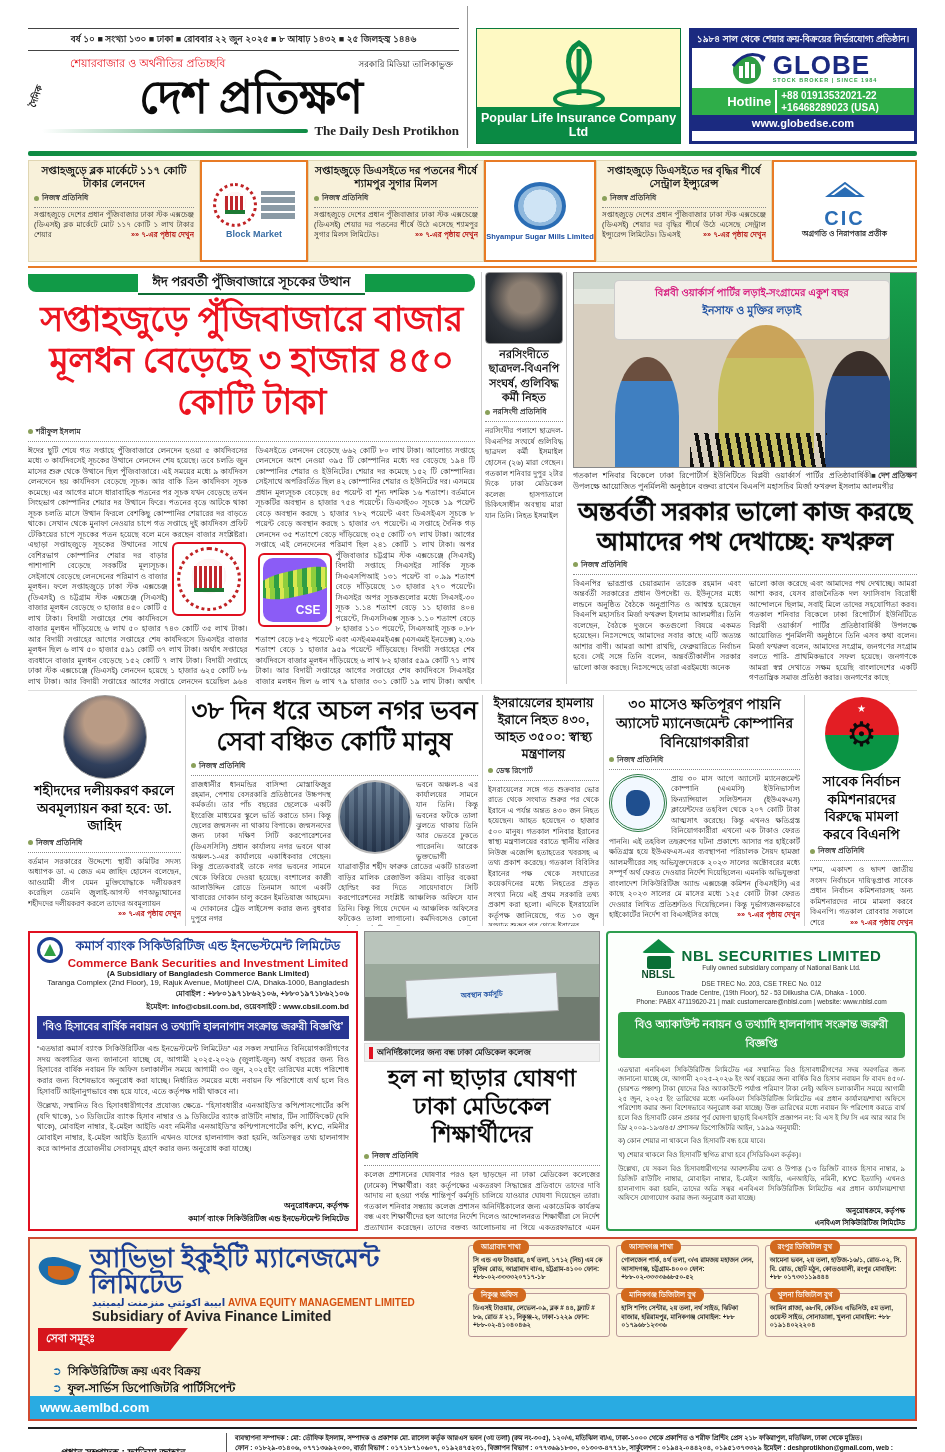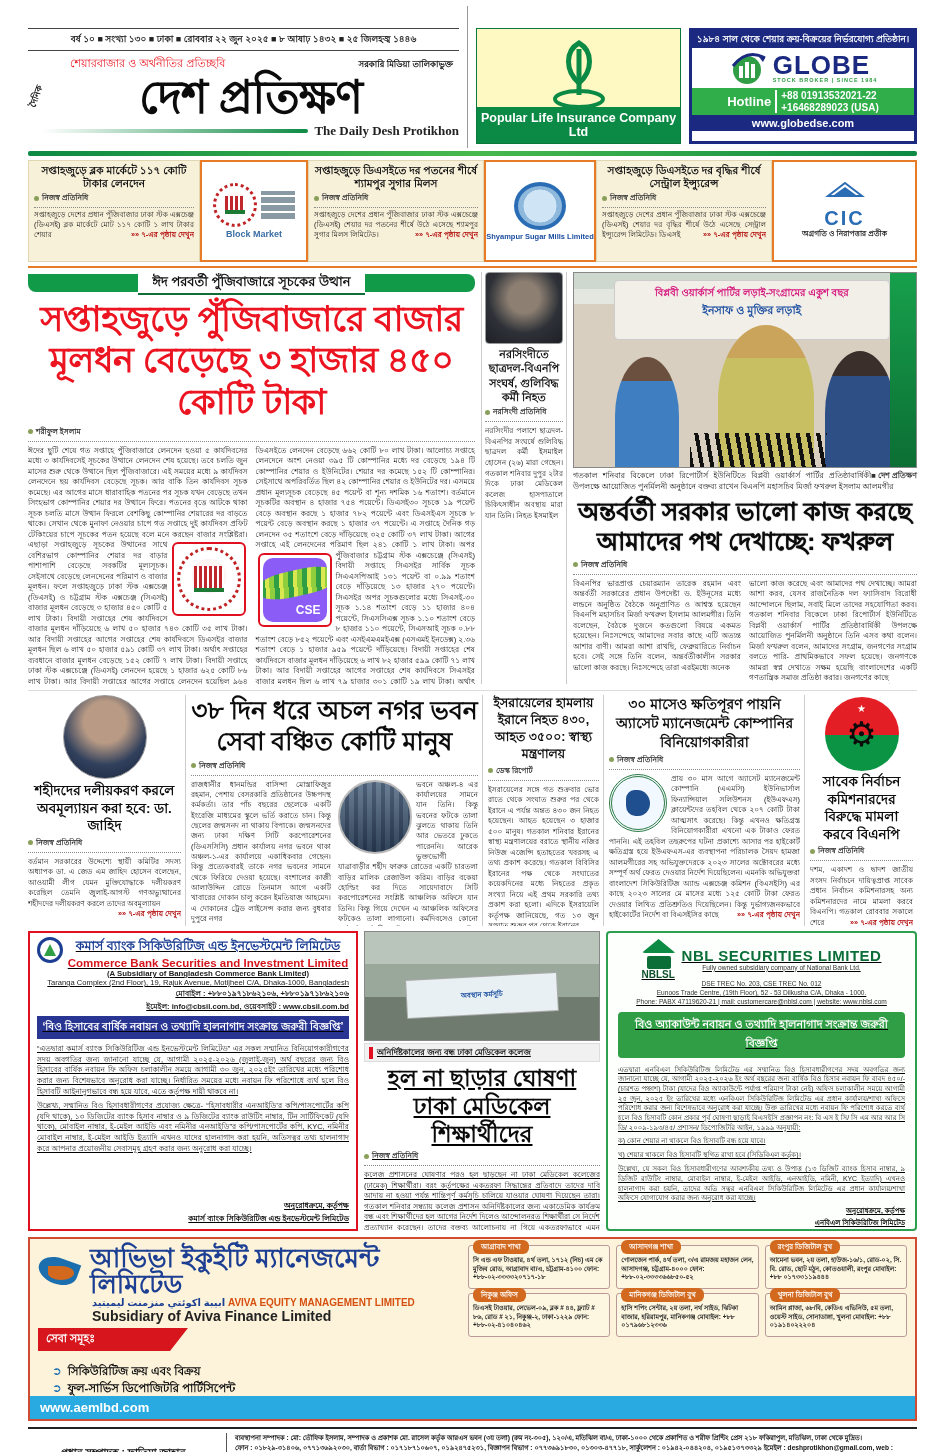--- a/index.html
+++ b/index.html
@@ -7,21 +7,21 @@
   .page{width:945px;height:1452px;margin:0 auto;background:#ffffff;position:relative;padding:6px 28px 0 28px;overflow:hidden;}
   
   .header{display:flex;height:142px;}
   .masthead{width:445px;padding-top:22px;position:relative;}
   .dateline{font-size:9px;font-weight:bold;color:#222;text-align:center;border-top:1px solid #444;border-bottom:1px solid #444;padding:3px 0;}
   .mast-mid{display:flex;align-items:flex-start;margin-top:4px;}
   .daily-rot{transform:rotate(-70deg);font-size:9px;font-weight:bold;color:#111;width:14px;margin-top:38px;}
   .mast-core{flex:1;text-align:center;}
   .tagline{color:#e8121c;font-weight:normal;font-size:11px;text-align:left;padding-left:28px;}
   .big-logo{font-size:46px;font-weight:800;color:#0b0b0b;line-height:1.02;letter-spacing:-1px;}
-  .gov-listed{position:absolute;right:6px;top:52px;font-size:8.5px;font-weight:bold;color:#111;}
+  .gov-listed{position:absolute;right:6px;top:52px;font-size:8.5px;font-weight:normal;color:#111;}
   .eng-row{display:flex;align-items:center;justify-content:flex-end;margin-top:2px;}
   .green-swoosh{height:4px;background:linear-gradient(90deg,#ffffff,#0d8a43);flex:1;border-radius:2px;margin-right:6px;}
   .eng-name{font-size:13px;font-weight:bold;color:#222;font-family:"Liberation Serif","DejaVu Serif",serif;}
   .hdr-ads{display:flex;border-left:1px solid #999;margin-left:8px;padding:22px 0 4px 8px;gap:8px;}
   .plic-ad{width:205px;border:1px solid #0a7a3c;background:#fef9c3;display:flex;flex-direction:column;align-items:center;justify-content:flex-end;position:relative;}
   .plic-logo{position:absolute;top:8px;left:50%;transform:translateX(-50%);}
   .plic-band{width:100%;background:#0a8a44;color:#fff;font-size:12.5px;font-weight:bold;text-align:center;padding:4px 2px;}
   .globe-ad{width:228px;border:3px solid #1b2a80;background:#fff;display:flex;flex-direction:column;}
   .globe-top{background:#1b2a80;color:#fff;font-size:9px;font-weight:bold;text-align:center;padding:3px 2px;line-height:1.25;}
   .globe-mid{display:flex;align-items:center;justify-content:center;gap:4px;padding:2px 0;}
@@ -99,21 +99,21 @@
   .israel-title{font-size:12.5px;font-weight:800;text-align:center;line-height:1.35;color:#0d0d0d;}
   .asset{width:196px;}
   .asset-title{font-size:14px;font-weight:800;text-align:center;line-height:1.35;color:#0d0d0d;}
   .bsec-circle{width:58px;height:58px;border-radius:50%;border:3px double #2e7d46;background:#f2f8ff;display:flex;align-items:center;justify-content:center;}
   .bsec-map{width:24px;height:26px;background:#1f4f8f;border-radius:40% 60% 55% 45%;}
   .bnpcol{flex:1;border-right:none;}
   .bnp-logo{width:74px;height:74px;border-radius:50%;margin:2px auto;background:linear-gradient(180deg,#e31e24 0 52%,#0a9444 52%);display:flex;align-items:center;justify-content:center;position:relative;}
   .bnp-gear{font-size:34px;color:#0b0b0b;line-height:1;}
   .bnp-star{position:absolute;top:6px;color:#fff;font-size:10px;}
   
-  .rowC{display:flex;gap:6px;height:300px;margin-top:5px;text-decoration:underline;}
+  .rowC{display:flex;gap:6px;height:300px;margin-top:5px;}
   .commerce{width:330px;border:2px solid #e01020;background:#fff;padding:4px 7px;display:flex;flex-direction:column;font-size:7.6px;}
   .cb-head{display:flex;gap:4px;align-items:flex-start;}
   .cb-logo{width:26px;height:26px;border-radius:50%;border:3px solid #1c3f94;position:relative;flex-shrink:0;}
   .cb-tri{position:absolute;inset:4px;background:#2f9e44;clip-path:polygon(50% 0,100% 100%,0 100%);}
   .cb-titles{flex:1;text-align:center;}
   .cb-bn{color:#1c3f94;font-weight:800;font-size:12.5px;}
   .cb-en{color:#d6151c;font-weight:800;font-size:11.5px;}
   .cb-sub{font-size:7.8px;font-weight:bold;color:#222;}
   .cb-line{font-size:7.6px;text-align:right;color:#222;}
   .cb-banner{background:#283593;color:#fff;font-weight:800;font-size:10.5px;text-align:center;padding:3px 2px;margin:3px 0;}

